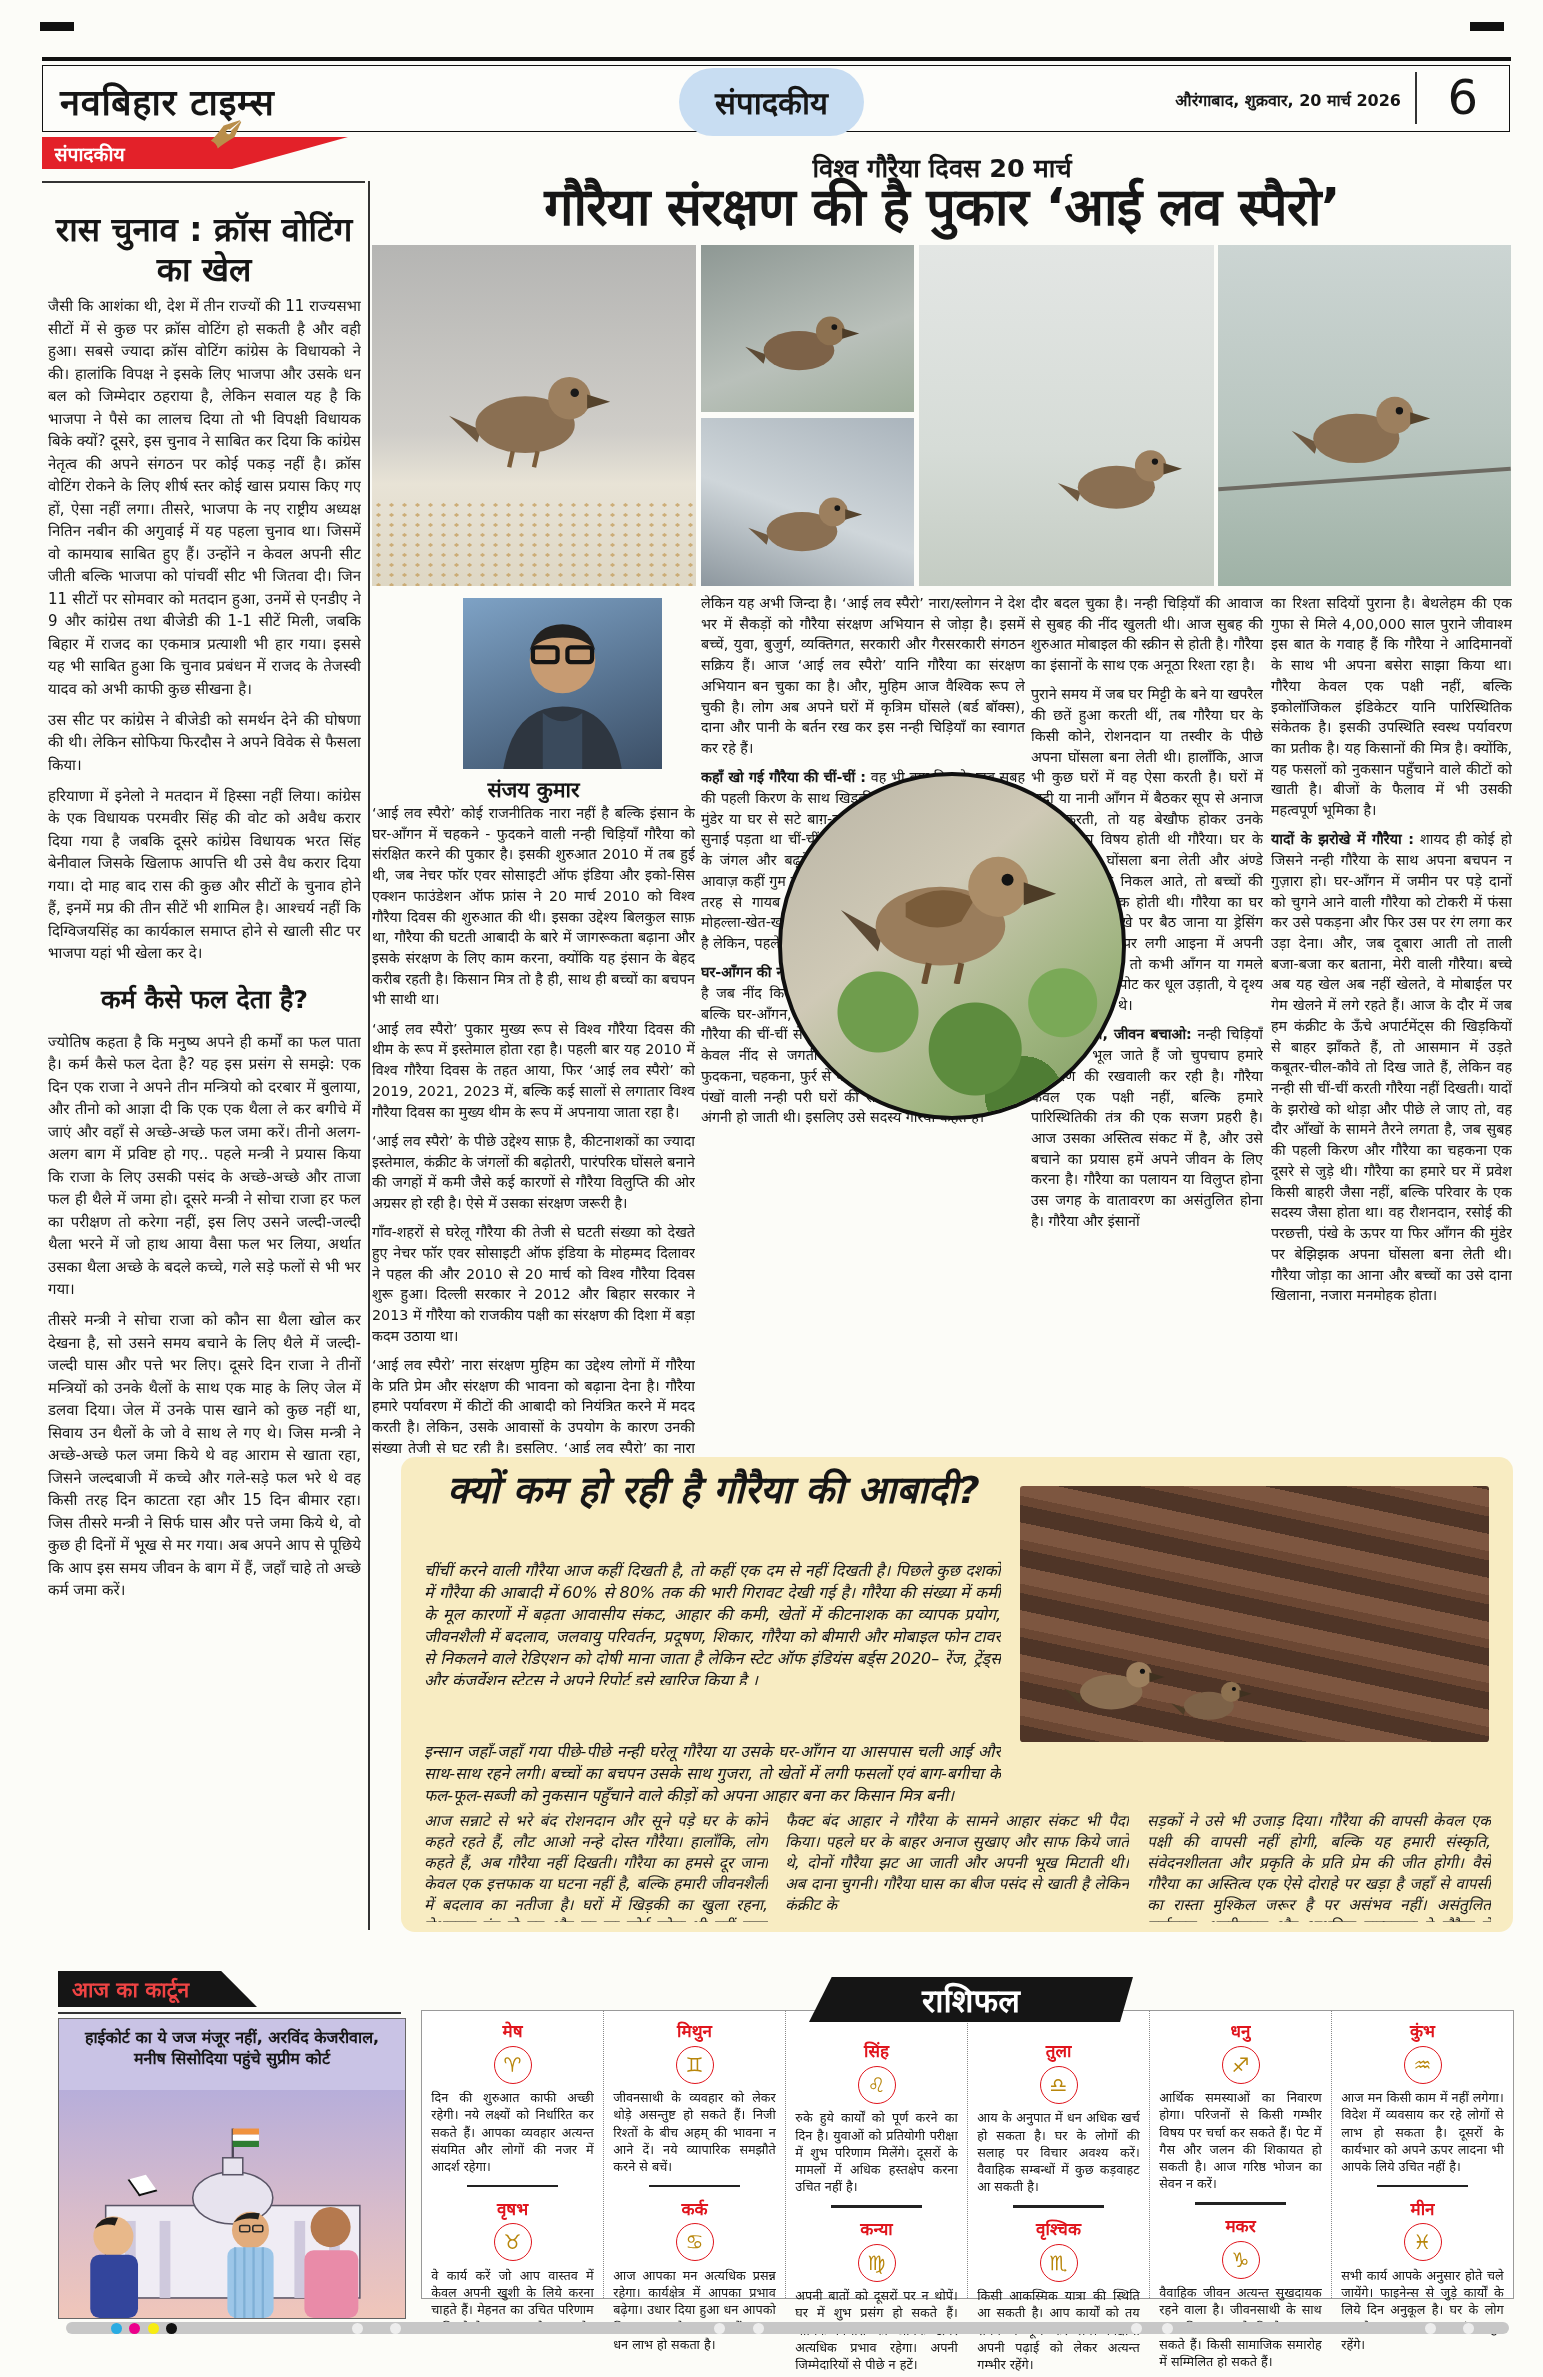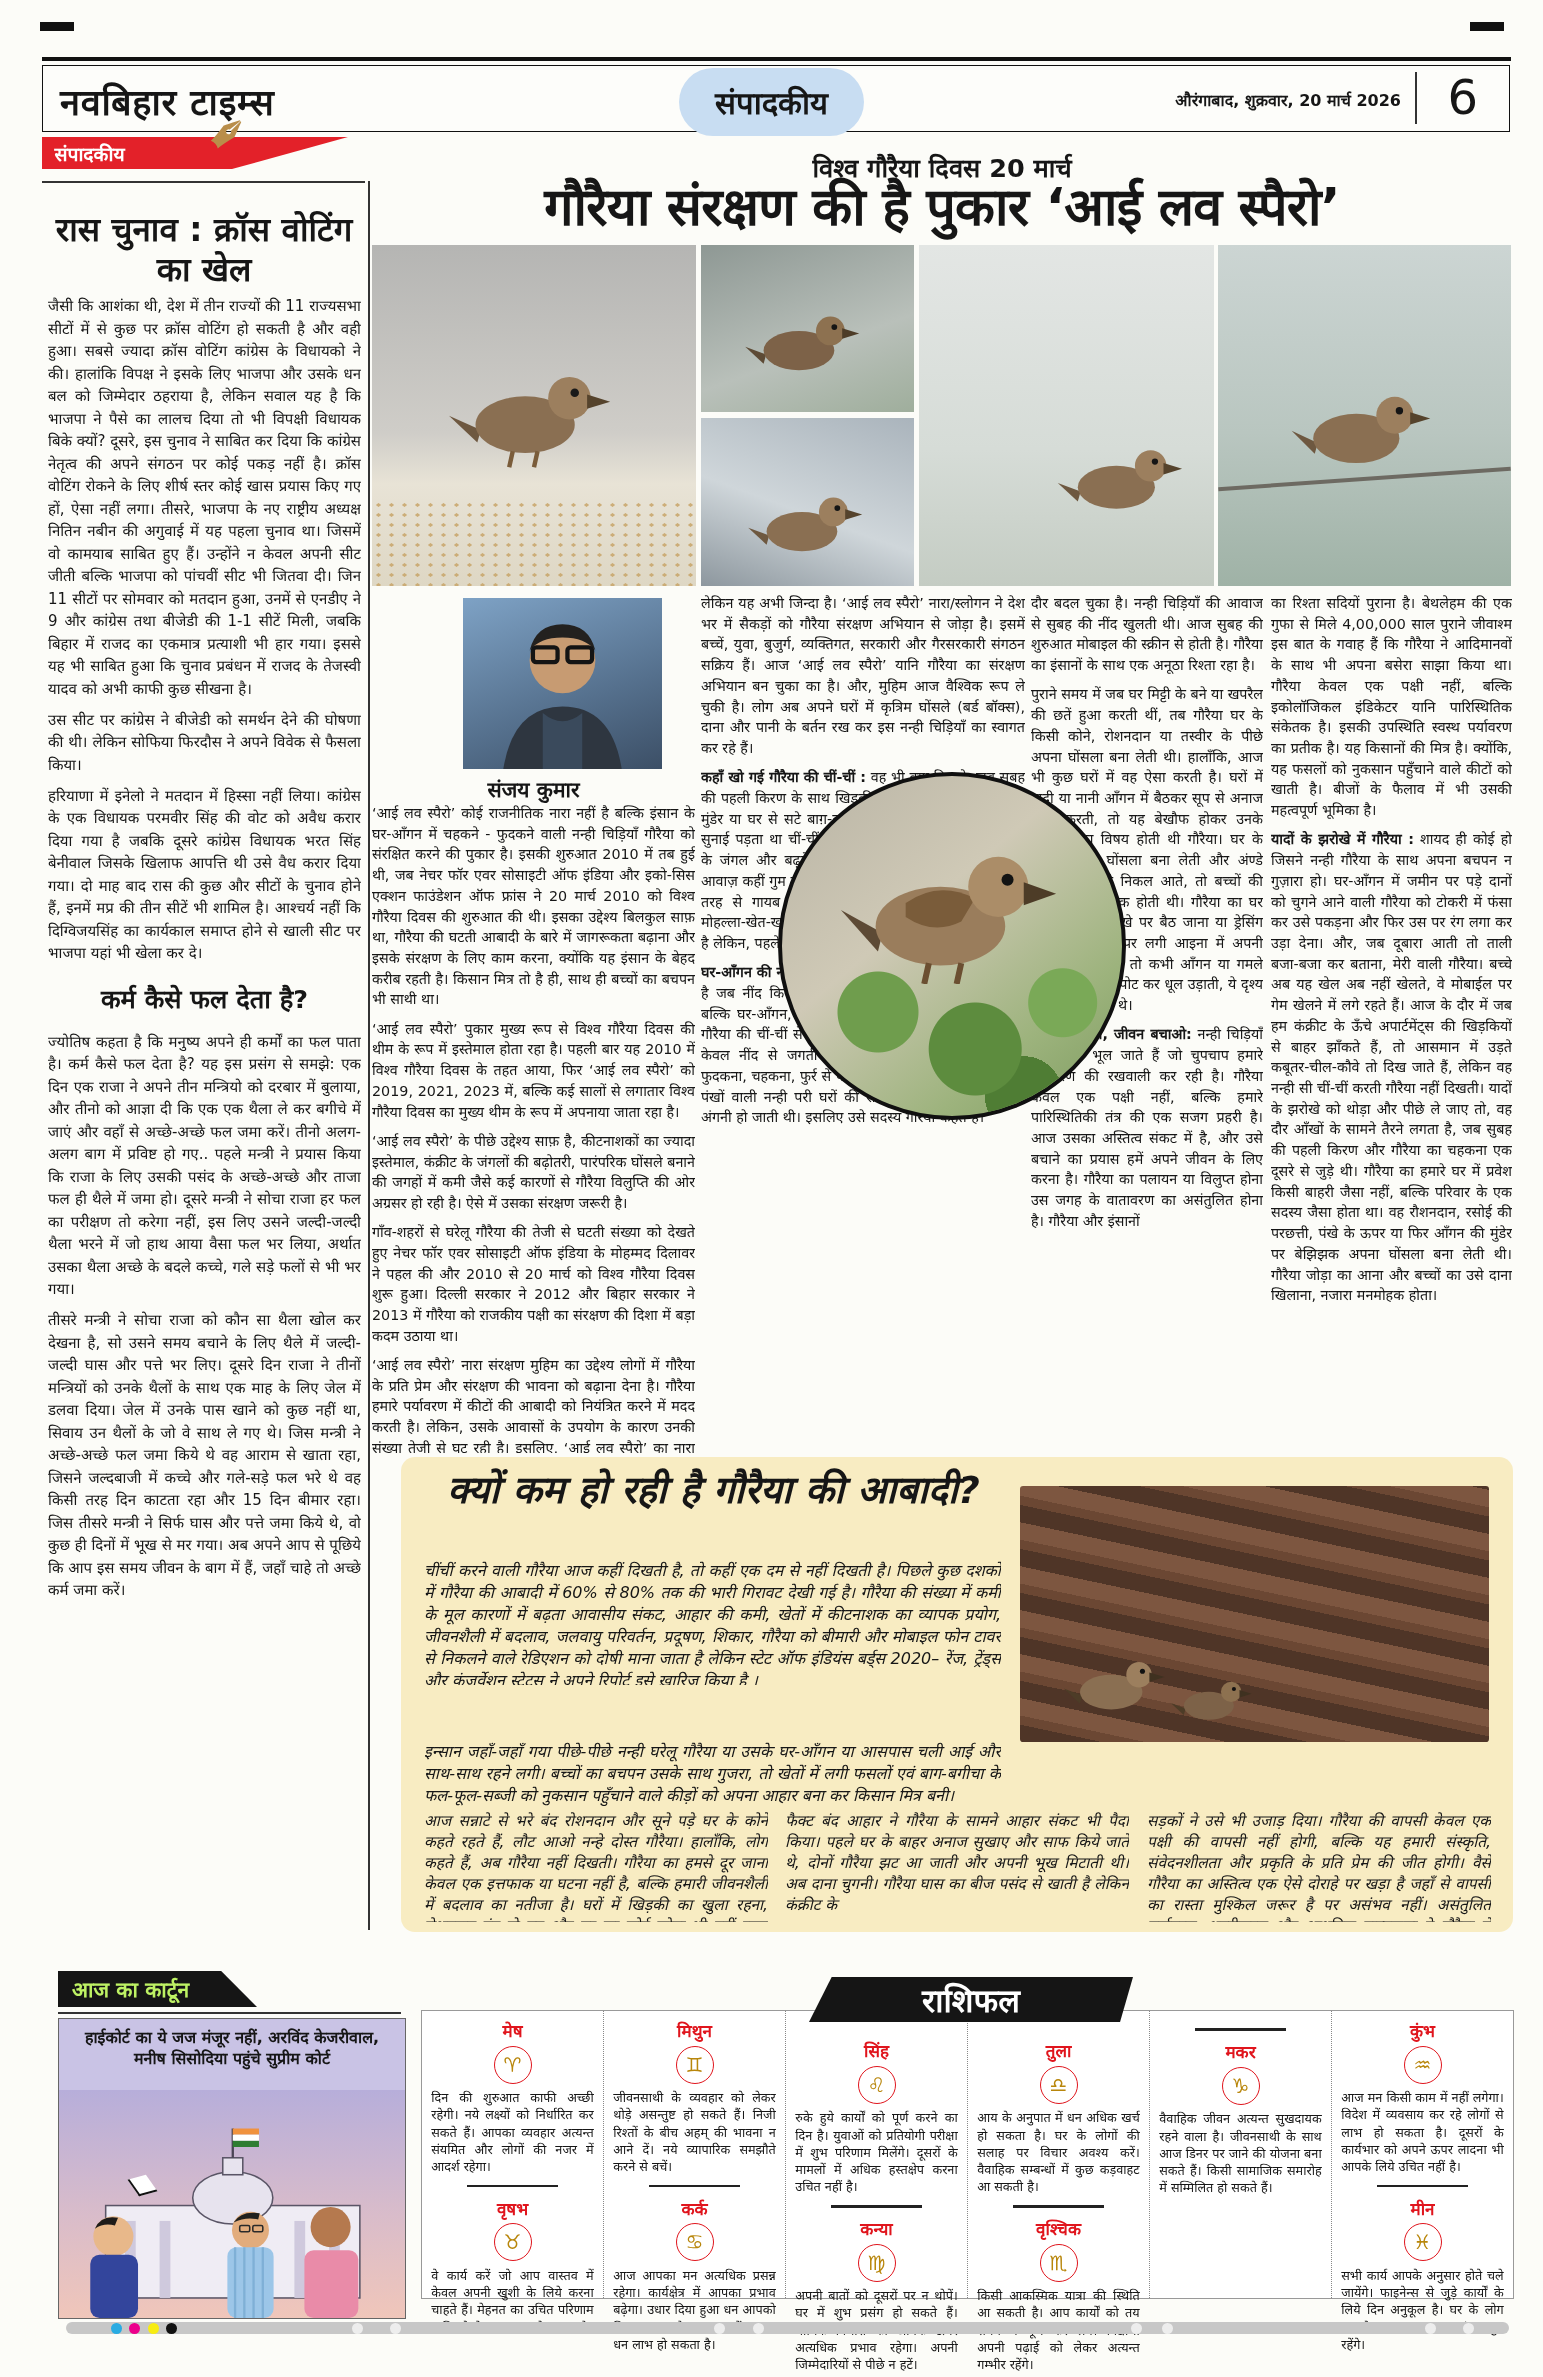--- a/index.html
+++ b/index.html
@@ -37,21 +37,21 @@
   .lead{font-weight:800;}
   .author{font-size:21px;font-weight:800;text-align:center;}
   .circlephoto{border-radius:50%;border:4.6px solid #101010;}
   
   .creambox{background:#f8ecc2;border-radius:14px;font-style:italic;}
   .box-h1{font-size:38px;font-weight:900;line-height:1.12;}
   .box-h2{font-size:33px;font-weight:900;}
   .box-body{font-size:16px;line-height:1.37;}
   .box-col{font-size:15.4px;line-height:1.36;}
   
-  .cart-label{background:#151515;color:#bef264;font-size:21px;font-weight:800;
+  .cart-label{background:#151515;color:#ef4444;font-size:21px;font-weight:800;
       display:flex;align-items:center;padding-left:14px;
       clip-path:polygon(0 0,82% 0,100% 100%,0 100%);}
   .cartbox{border:1.5px solid #666;background:#c9c3e5;}
   .cart-cap{font-size:16px;font-weight:700;line-height:1.35;padding:7.7px 10.8px;text-align:center;}
   .bubble{background:#fff;border:2.3px solid #111;font-size:18px;font-weight:800;
       display:flex;align-items:center;justify-content:center;text-align:center;line-height:1.35;padding:4.6px;}
   .bubble-tail{width:17px;height:17px;background:#fff;border-left:2.3px solid #111;border-bottom:2.3px solid #111;
       transform:rotate(-15deg) skewX(20deg);}
   
   .hbanner{background:#151515;color:#fff;font-size:32px;font-weight:800;
@@ -325,20 +325,27 @@
       <div class="zrule"></div>
       <div class="hentry">
         <div class="zname">वृश्चिक</div>
         <div class="zicon">
             <span>♏</span>
           </div>
         <div class="ztext just">किसी आकस्मिक यात्रा की स्थिति आ सकती है। आप कार्यों को तय समय में पूर्ण कर लेंगे। विद्यार्थी अपनी पढ़ाई को लेकर अत्यन्त गम्भीर रहेंगे।</div>
       </div>
     </div>
     <div class="hcol">
+      <div class="hentry">
+        <div class="zname">धनु</div>
+        <div class="zicon">
+            <span>♐</span>
+          </div>
+        <div class="ztext just">आर्थिक समस्याओं का निवारण होगा। परिजनों से किसी गम्भीर विषय पर चर्चा कर सकते हैं। पेट में गैस और जलन की शिकायत हो सकती है। आज गरिष्ठ भोजन का सेवन न करें।</div>
+      </div>
       <div class="zrule"></div>
       <div class="hentry">
         <div class="zname">मकर</div>
         <div class="zicon">
             <span>♑</span>
           </div>
         <div class="ztext just">वैवाहिक जीवन अत्यन्त सुखदायक रहने वाला है। जीवनसाथी के साथ आज डिनर पर जाने की योजना बना सकते हैं। किसी सामाजिक समारोह में सम्मिलित हो सकते हैं।</div>
       </div>
     </div>
     <div class="hcol">

